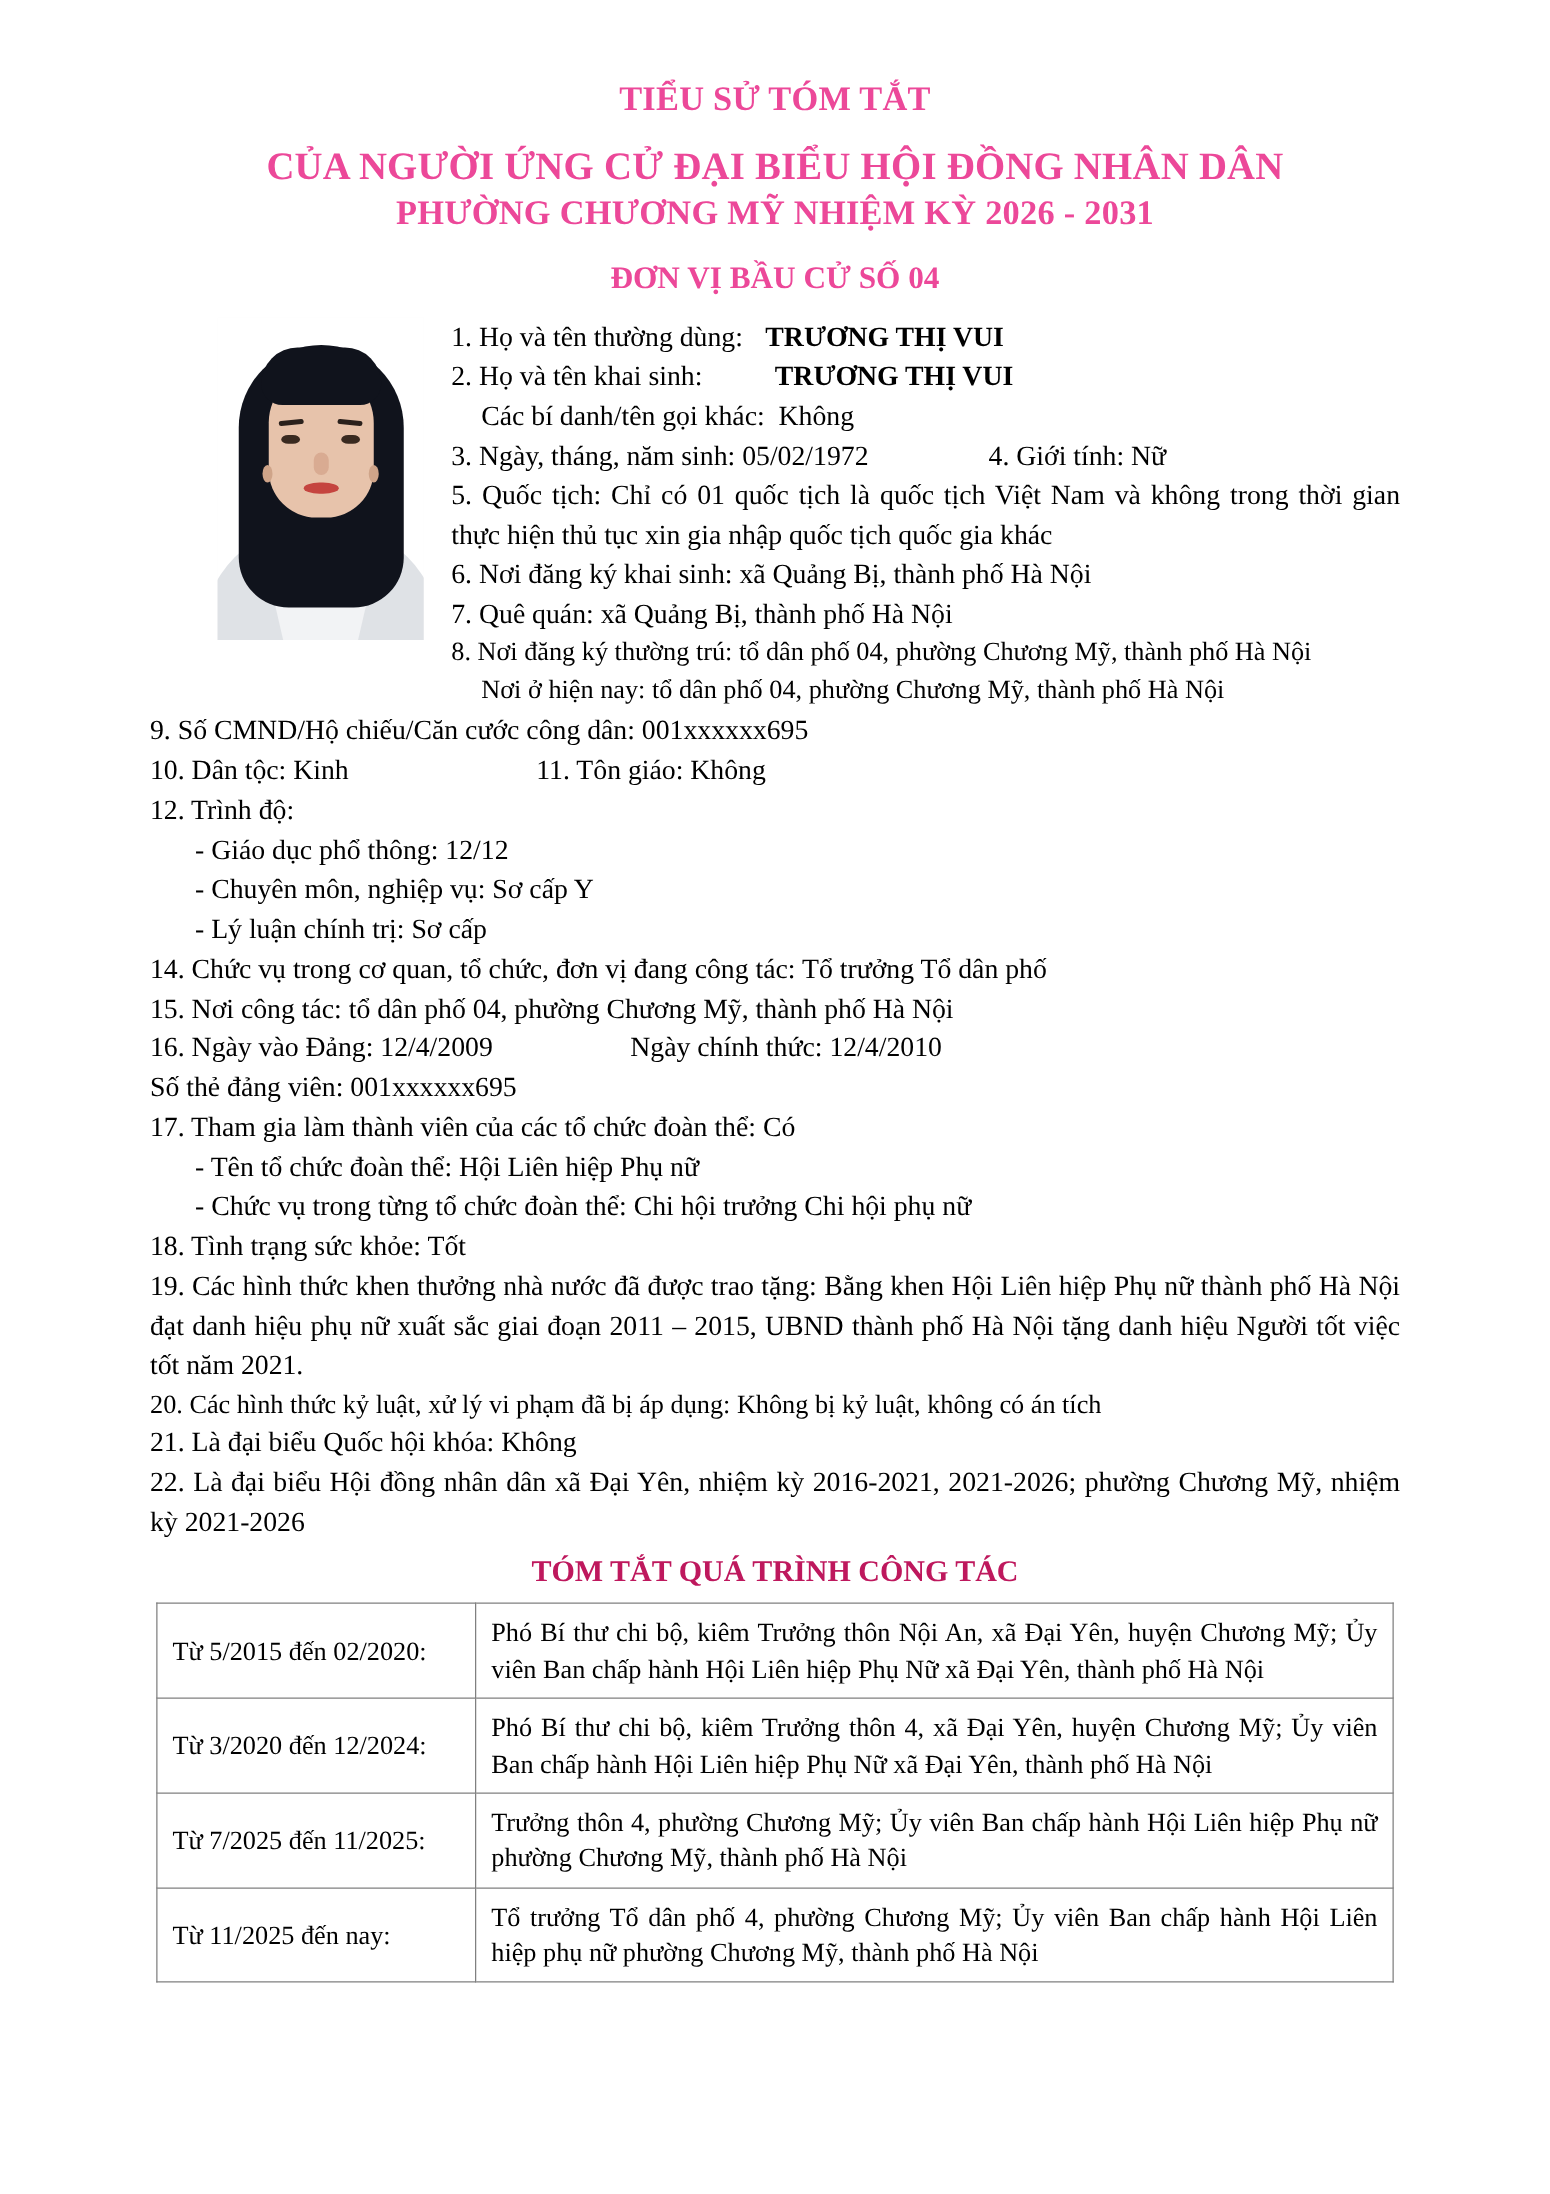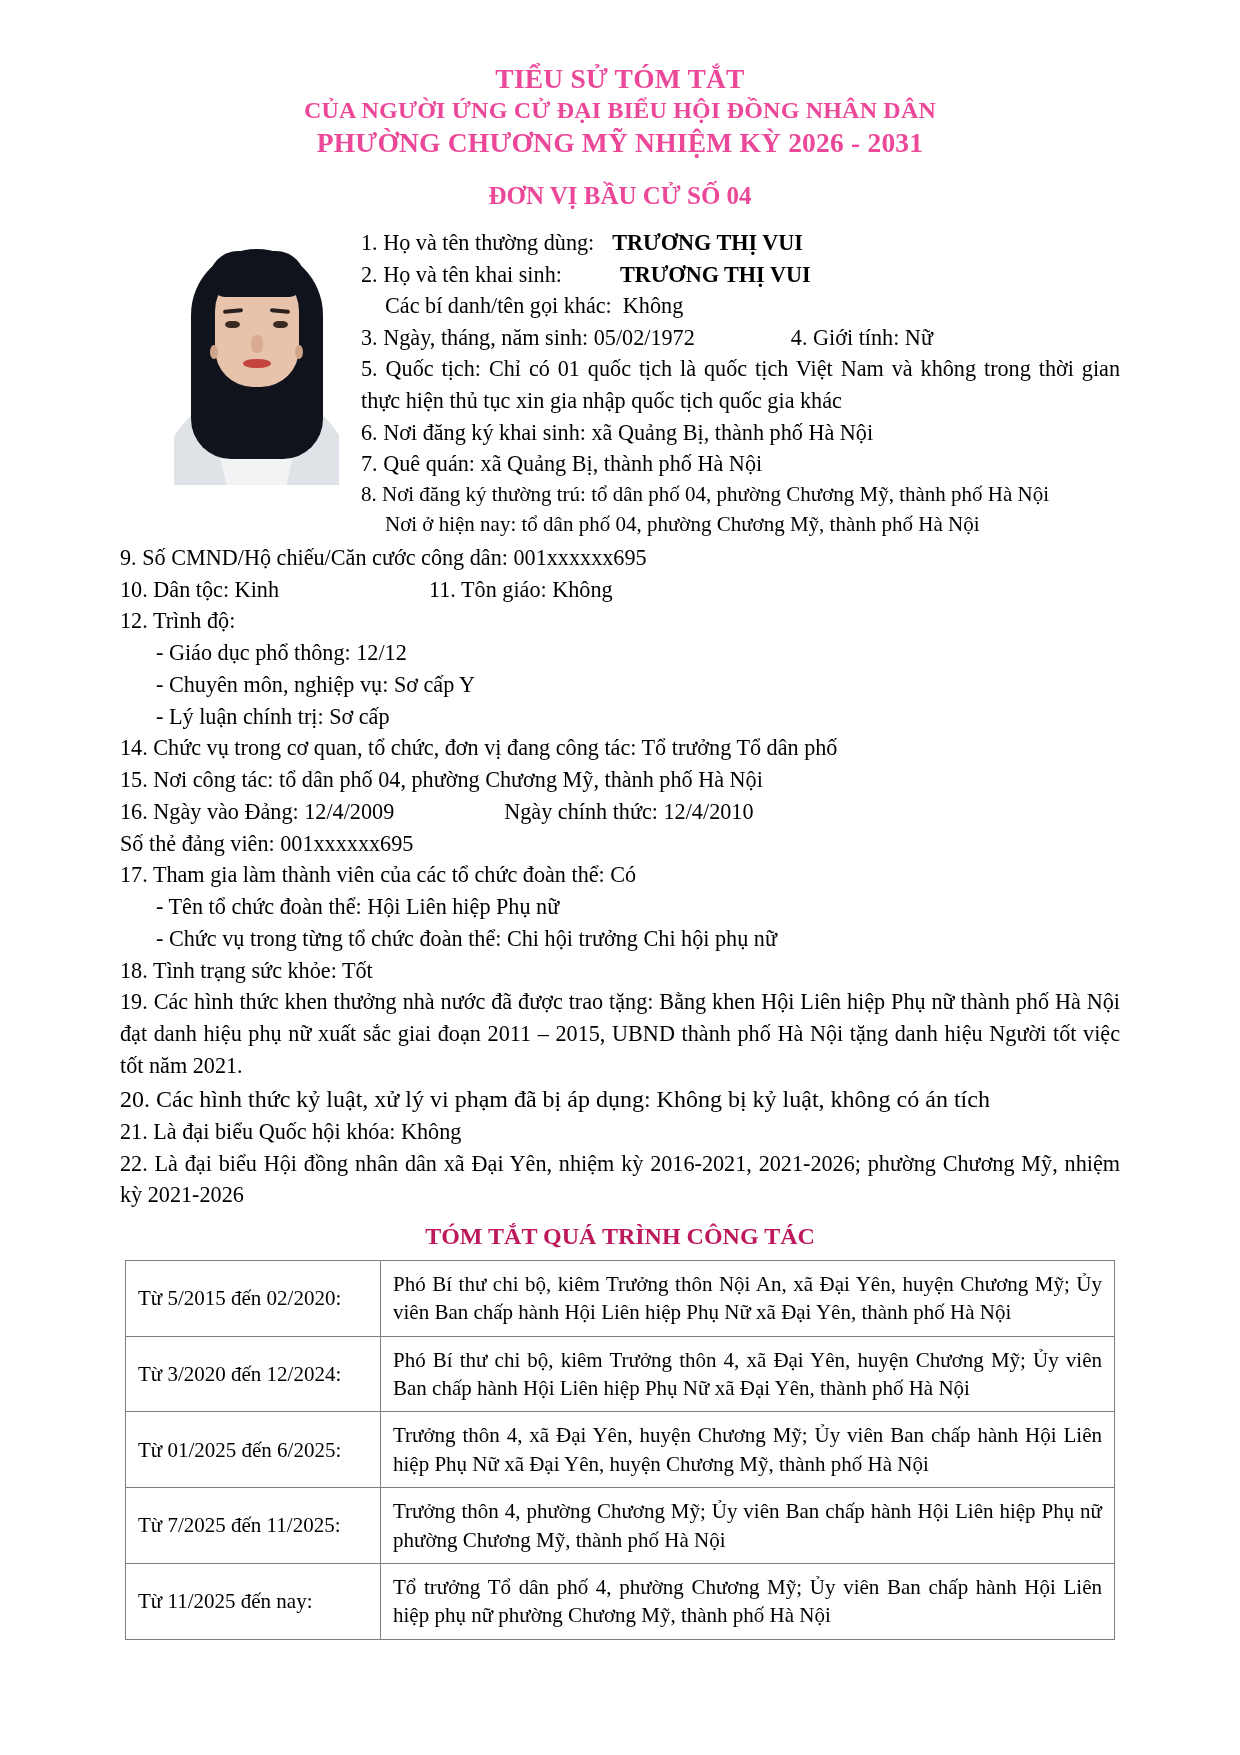--- a/index.html
+++ b/index.html
@@ -29,21 +29,21 @@
     text-align: center;
     color: #ec4899;
     font-weight: bold;
     line-height: 1.24;
   }
   .doc-header .hdr-line {
     font-size: 27.5px;
     letter-spacing: 0.2px;
   }
   .doc-header .hdr-line.l1 { font-size: 27.5px; }
-  .doc-header .hdr-line.l2 { font-size: 24px; }
+  .doc-header .hdr-line.l2 { font-size: 31px; margin-top: 18px; }
   .doc-header .hdr-line.l3 { font-size: 27.5px; }
   .doc-header .hdr-unit {
     font-size: 25px;
     margin-top: 20px;
   }
 
   
   .intro-wrap {
     margin-top: 16px;
     position: relative;
@@ -171,21 +171,21 @@
 
   
   .body-list {
     clear: both;
     font-size: 22.2px;
     line-height: 1.43;
     margin-top: 2px;
   }
   .body-list .row { white-space: nowrap; }
   .body-list .row.just { white-space: normal; text-align: justify; }
-  .body-list .row.sm { font-size: 24px; }
+  .body-list .row.sm { font-size: 21px; }
   .body-list .sub { padding-left: 36px; }
   .body-list .gap-tall { display: inline-block; width: 150px; }
   .body-list .gap-med { display: inline-block; width: 110px; }
 
   
   .section-title {
     text-align: center;
     color: #be185d;
     font-weight: bold;
     font-size: 24px;
@@ -301,24 +301,20 @@
     <tbody>
       <tr>
         <td class="period">Từ 5/2015 đến 02/2020:</td>
         <td class="detail">Phó Bí thư chi bộ, kiêm Trưởng thôn Nội An, xã Đại Yên, huyện Chương Mỹ; Ủy viên Ban chấp hành Hội Liên hiệp Phụ Nữ xã Đại Yên, thành phố Hà Nội</td>
       </tr>
       <tr>
         <td class="period">Từ 3/2020 đến 12/2024:</td>
         <td class="detail">Phó Bí thư chi bộ, kiêm Trưởng thôn 4, xã Đại Yên, huyện Chương Mỹ; Ủy viên Ban chấp hành Hội Liên hiệp Phụ Nữ xã Đại Yên, thành phố Hà Nội</td>
       </tr>
       <tr>
-        <td class="period">Từ 01/2025 đến 6/2025:</td>
-        <td class="detail">Trưởng thôn 4, xã Đại Yên, huyện Chương Mỹ; Ủy viên Ban chấp hành Hội Liên hiệp Phụ Nữ xã Đại Yên, huyện Chương Mỹ, thành phố Hà Nội</td>
-      </tr>
-      <tr>
         <td class="period">Từ 7/2025 đến 11/2025:</td>
         <td class="detail">Trưởng thôn 4, phường Chương Mỹ; Ủy viên Ban chấp hành Hội Liên hiệp Phụ nữ phường Chương Mỹ, thành phố Hà Nội</td>
       </tr>
       <tr>
         <td class="period">Từ 11/2025 đến nay:</td>
         <td class="detail">Tổ trưởng Tổ dân phố 4, phường Chương Mỹ; Ủy viên Ban chấp hành Hội Liên hiệp phụ nữ phường Chương Mỹ, thành phố Hà Nội</td>
       </tr>
     </tbody>
   </table>
 

